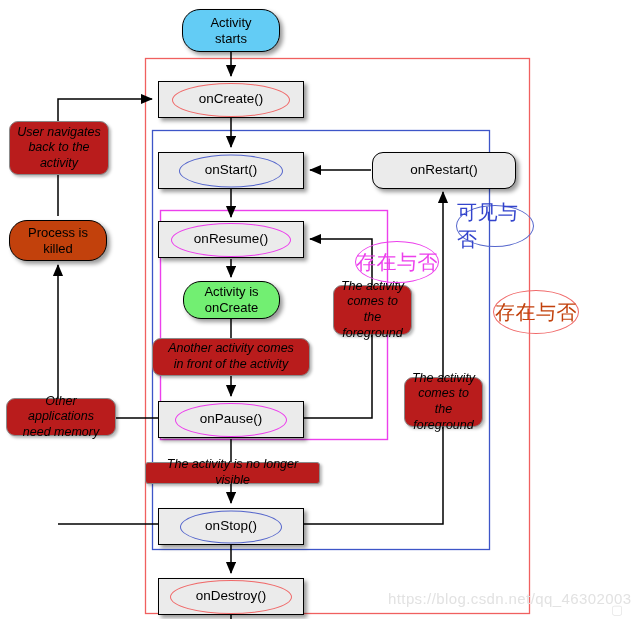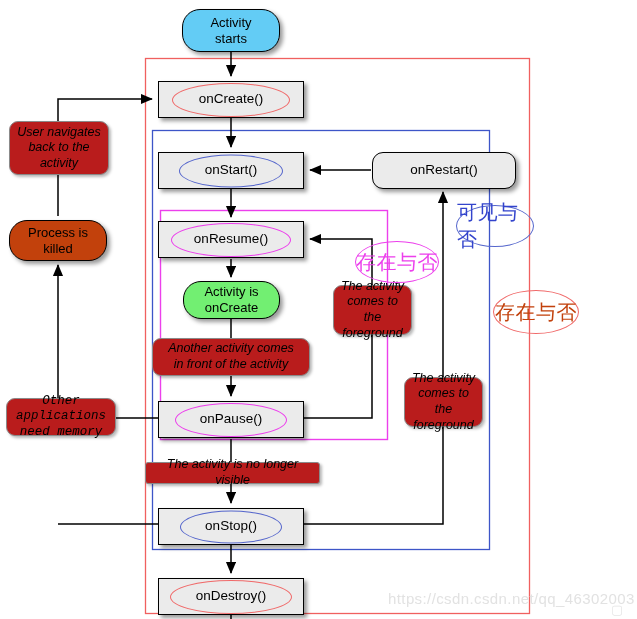--- a/index.html
+++ b/index.html
@@ -228,21 +228,21 @@
 comes to the
 foreground</span>
   </div>
 
   <div class="note" style="left:404px;top:377px;width:79px;height:50px;">
     <span>The activity
 comes to the
 foreground</span>
   </div>
 
-  <div class="note" style="left:6px;top:398px;width:110px;height:38px;font-family:Liberation Mono, monospace;">
+  <div class="note" style="left:6px;top:398px;width:110px;height:38px;">
     <span>Other applications
 need memory</span>
   </div>
 
   <div class="note" style="left:145px;top:462px;width:175px;height:22px;border-radius:3px;">
     <span>The activity is no longer visible</span>
   </div>
 
   <div class="scope-tag scope-blue" style="left:456px;top:205px;width:78px;height:42px;">
     <span>可见与否</span>
@@ -250,17 +250,17 @@
 
   <div class="scope-tag scope-magenta" style="left:355px;top:241px;width:84px;height:42px;">
     <span>存在与否</span>
   </div>
 
   <div class="scope-tag scope-red" style="left:493px;top:290px;width:86px;height:44px;">
     <span>存在与否</span>
   </div>
 
   <div class="watermark" style="left:388px;top:590px;">
-    <span>https://csdn.csdn.net/qq_46302003</span>
+    <span>https://blog.csdn.net/qq_46302003</span>
   </div>
   <div class="watermark-icon" style="left:611px;top:602px;">▢</div>
 
 </div>
 
 </body></html>

